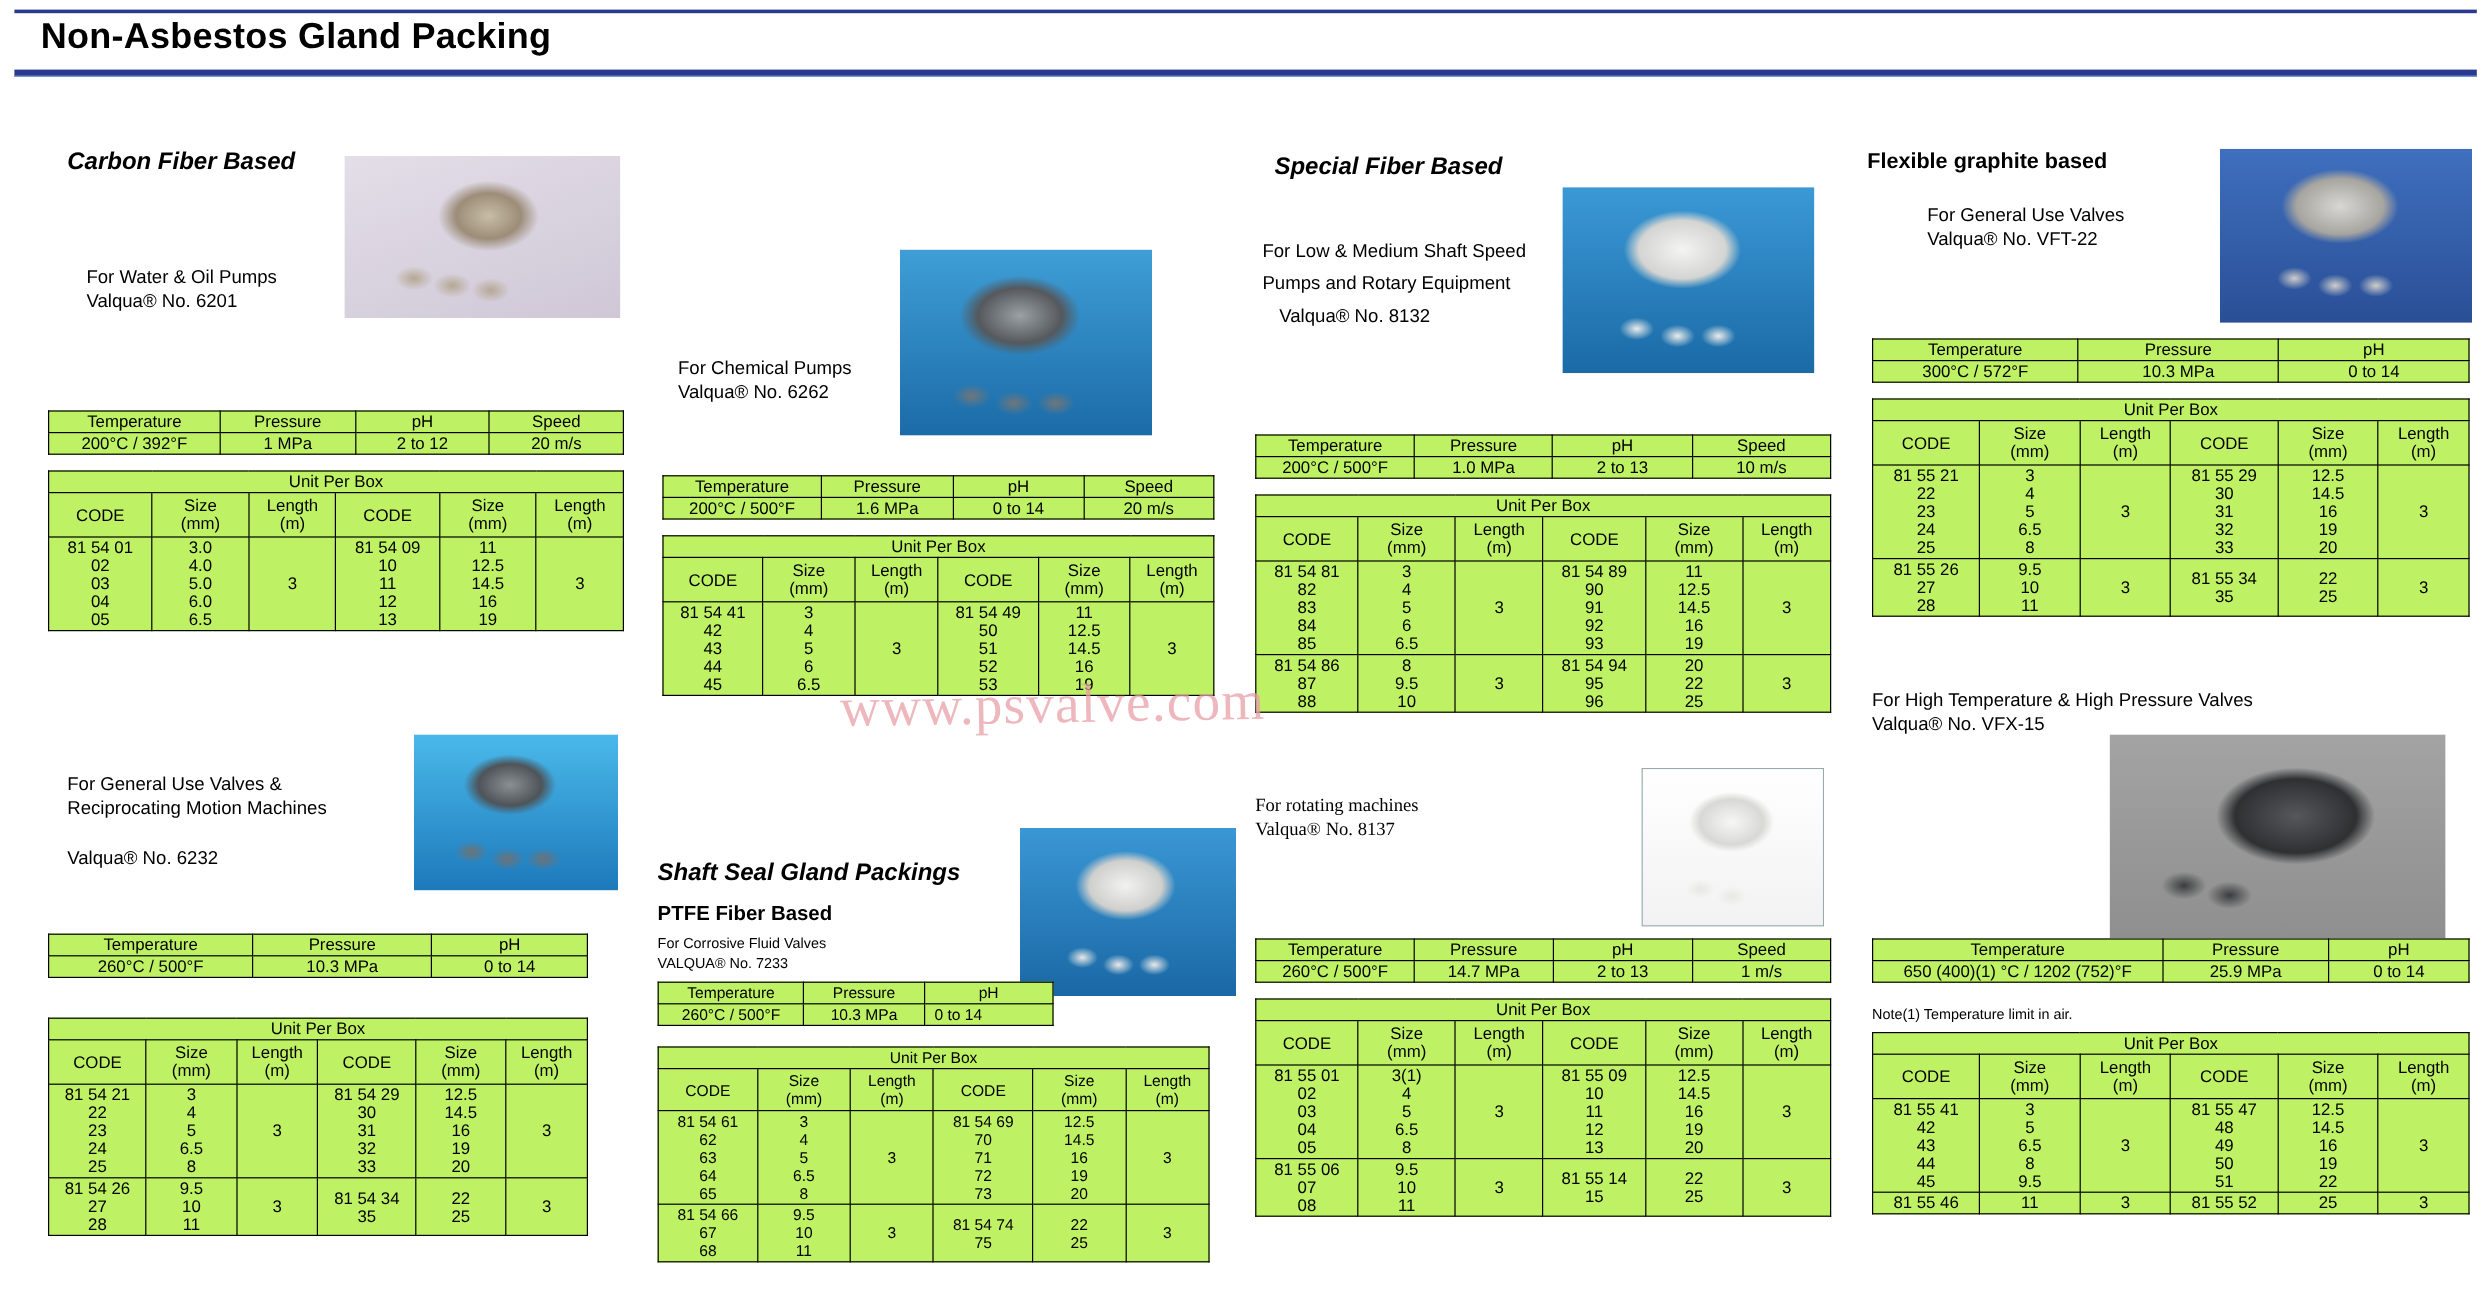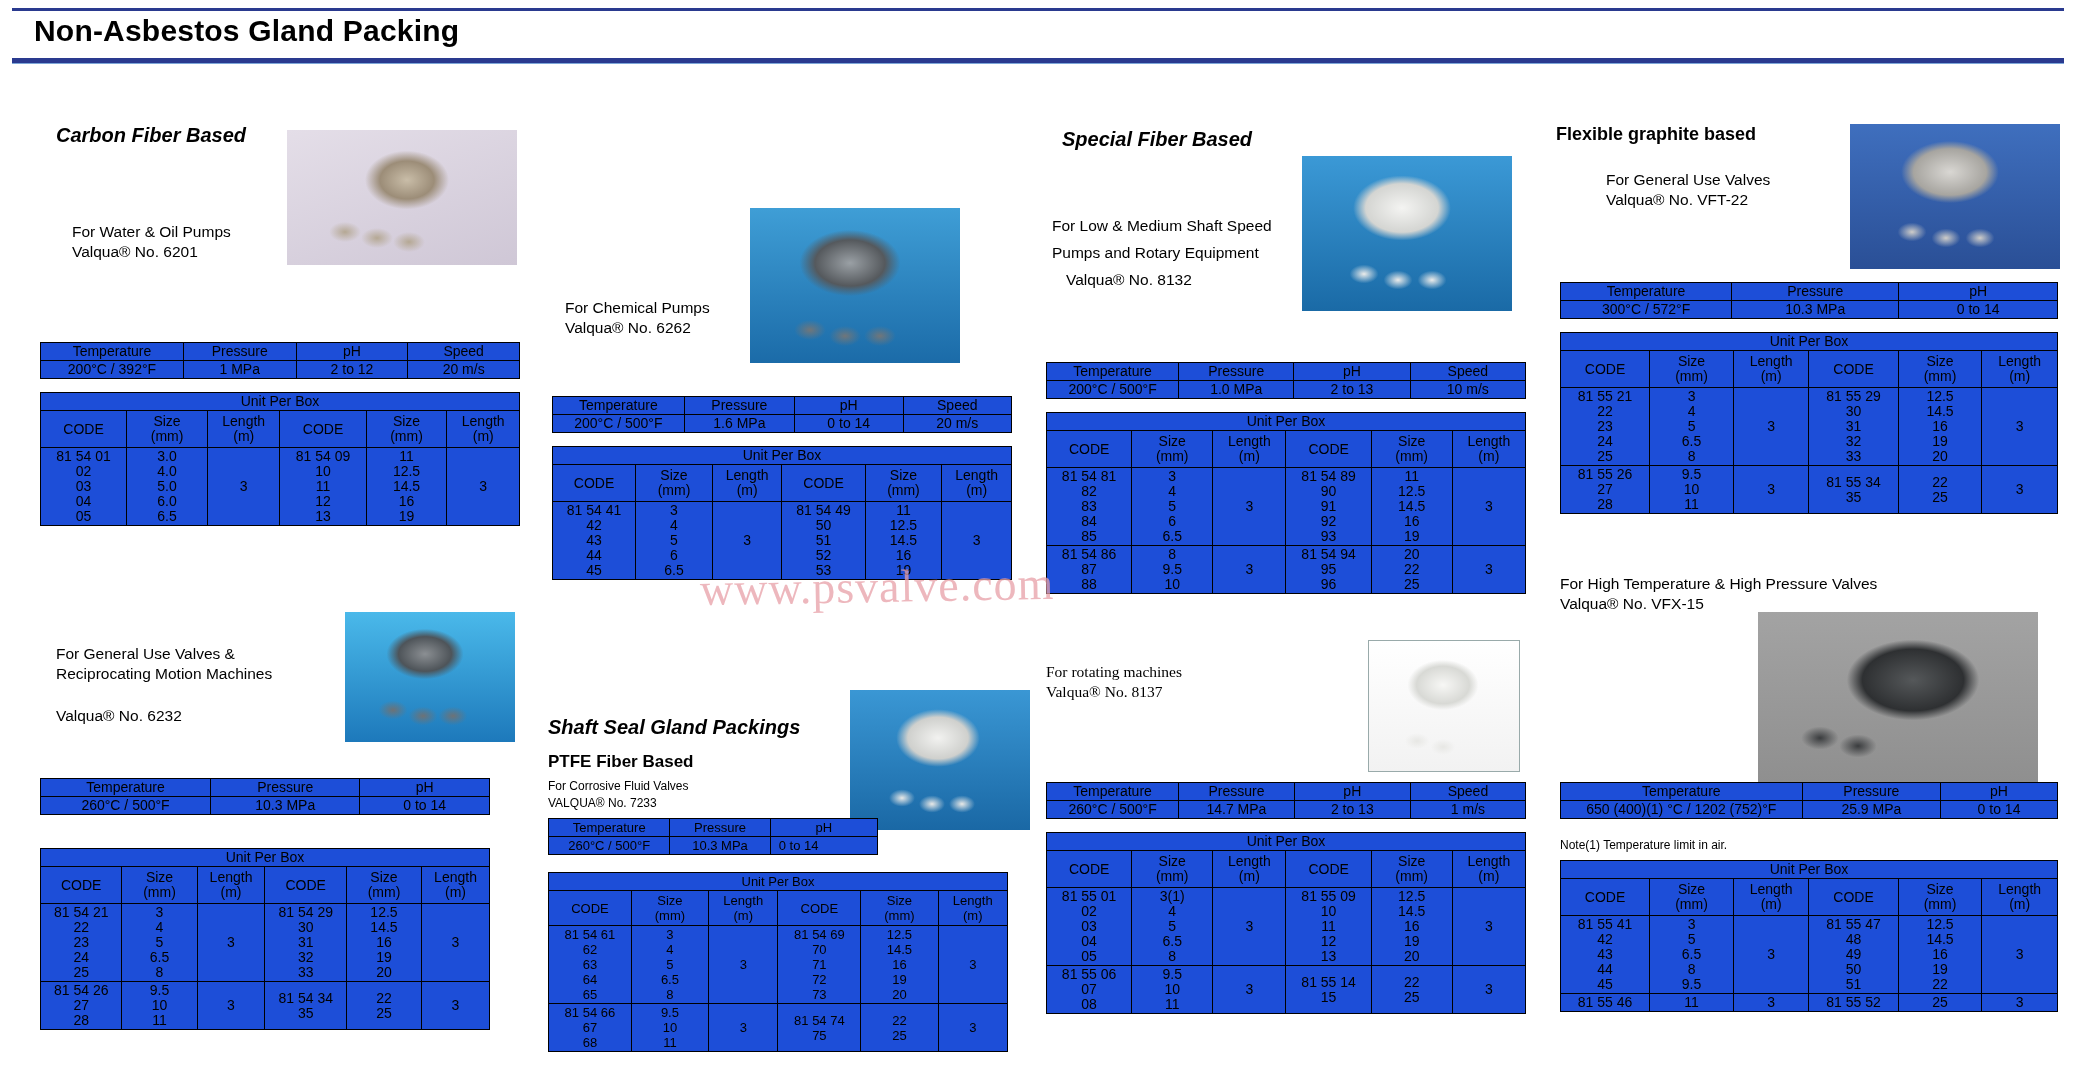--- a/index.html
+++ b/index.html
@@ -24,21 +24,21 @@
   
   .ital-head{font-style:italic;font-weight:bold;font-size:20px;}
   .bold-head{font-weight:bold;font-size:17px;}
   .txt{font-size:15.5px;line-height:20px;}
   .small{font-size:12px;}
   .blk{position:absolute;}
   
   table.t{
     border-collapse:collapse;
     font-size:14px;
-    background:#1d4ed8;
+    background:#bef264;
   }
   table.t th,table.t td{
     border:1px solid #000;
     text-align:center;
     padding:1px 3px;
     font-weight:normal;
     line-height:15px;
     white-space:nowrap;
   }
   table.t th{font-weight:normal;}
@@ -452,21 +452,21 @@
 
 <div class="photo" style="left:1302px;top:156px;width:210px;height:155px;background:linear-gradient(180deg,#3b99d6,#1a6aa6);">
   <div class="ph-inner" style="background:
      radial-gradient(ellipse 66px 44px at 100px 52px,#f4f4f2 0%,#d4d5d2 55%,rgba(0,0,0,0) 74%),
      radial-gradient(ellipse 20px 13px at 62px 118px,#ececea 0%,rgba(0,0,0,0) 72%),
      radial-gradient(ellipse 20px 13px at 96px 124px,#ececea 0%,rgba(0,0,0,0) 72%),
      radial-gradient(ellipse 20px 13px at 130px 124px,#ececea 0%,rgba(0,0,0,0) 72%),
      linear-gradient(180deg,#3b99d6,#1a6aa6)"></div>
 </div>
 
-<div class="blk txt" style="left:1052px;top:212px;line-height:27px;">
+<div class="blk txt" style="left:1052px;top:196px;line-height:27px;">
   <div>For Low &amp; Medium Shaft Speed</div>
   <div>Pumps and Rotary Equipment</div>
   <div style="margin-left:14px;">Valqua® No. 8132</div>
 </div>
 
 <div class="blk" style="left:1046px;top:362px;">
   <table class="t" style="width:480px;">
     <tbody>
         <tr>
       <th style="width:130px;">Temperature</th>

